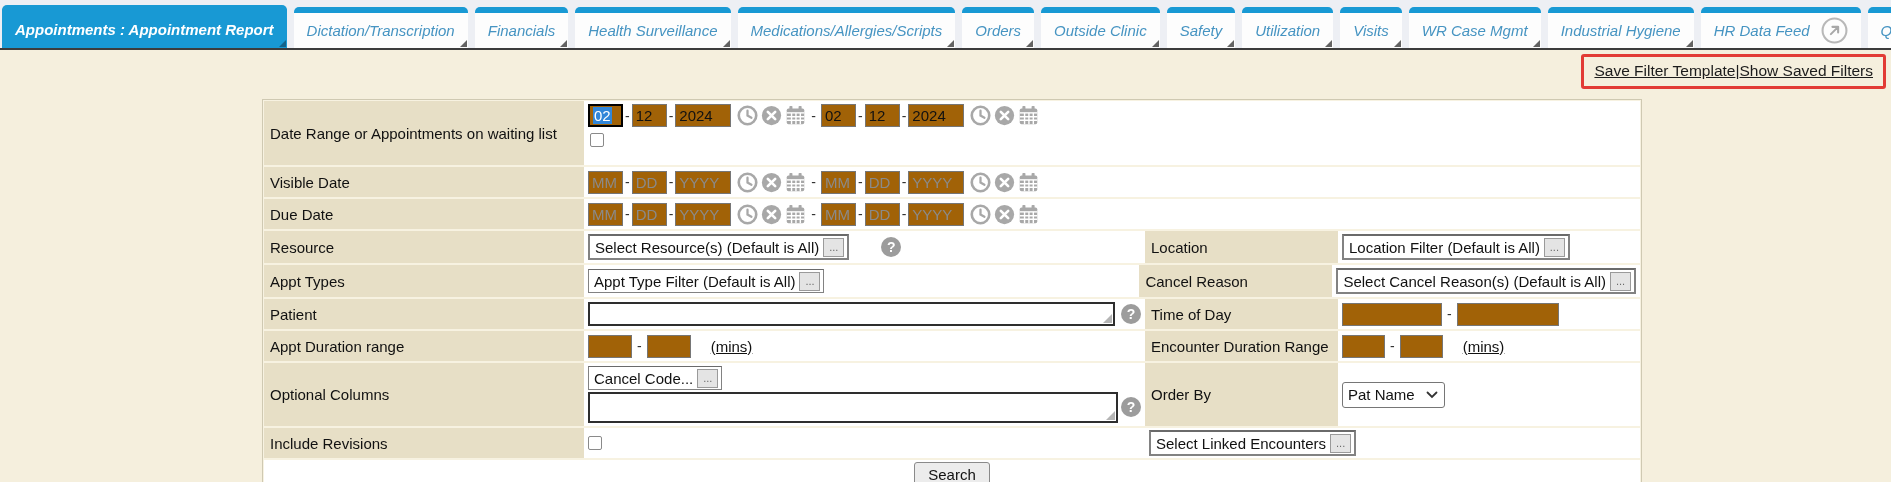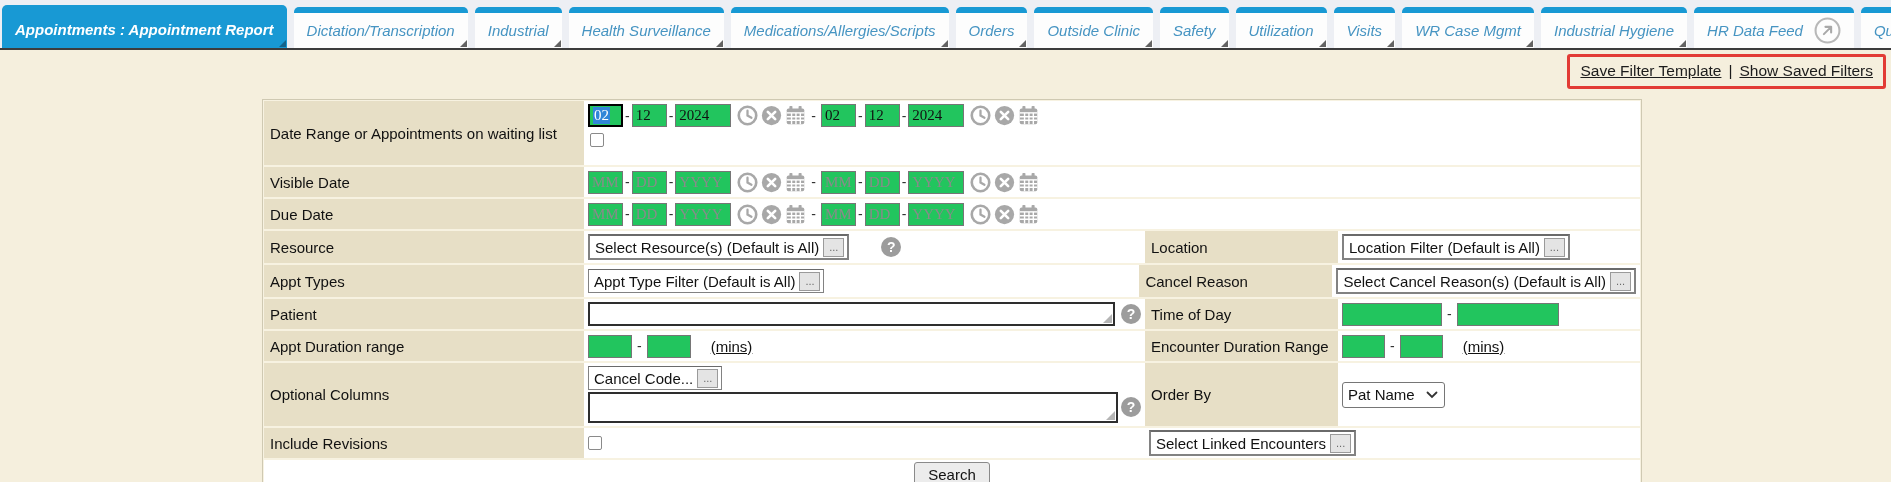--- a/index.html
+++ b/index.html
@@ -53,21 +53,21 @@
   .ext-icon { display:inline-flex; align-items:center; margin-left:2px; }
 
   
   .content { position:relative; width:1891px; height:430px; }
 
   .saved-box {
     position:absolute; top:4px; right:5px;
     border:3px solid #e23b35;
     border-radius:3px;
     padding:5px 10px 6px 10px;
-    display:flex; align-items:center; gap:7px;
+    display:flex; align-items:center; 
     font-size:15.5px;
   }
   .saved-box a { color:#1c1c1c; text-decoration:underline; cursor:pointer; }
   .saved-box .pipe { color:#1c1c1c; text-decoration:none; }
 
   
   .filter-form {
     position:absolute; left:262px; top:49px;
     width:1380px;
     background:#f7f2e1;
@@ -94,24 +94,24 @@
   .r-std    { height:30px; }
   .r-mid    { height:32px; }
   .r-tall   { height:63px; }
   .r-search { height:28px; }
 
   .dates-col { flex-direction:column; align-items:flex-start; justify-content:flex-start; padding-top:3px; }
   .dateline { display:flex; align-items:center; }
 
   .tbx {
     border:1px solid #767676;
-    background:#22c55e;
+    background:#a16207;
     height:23px;
     font-size:15px;
-    font-family:Liberation Serif, serif;
+    font-family:Liberation Sans, sans-serif;
     padding:1px 3px;
     color:#111;
   }
   .tbx::placeholder { color:#8a8a8a; }
   .w-mm { width:35px; }
   .w-yy { width:56px; }
   .tbx-div { display:flex; align-items:center; }
   .focused { border:2px solid #000; }
   .selhl { background:#3186d8; color:#fff; padding:0 1px; }
 
@@ -201,21 +201,21 @@
 <div class="tabbar">
   <div class="tab active">
       <span>Appointments : Appointment Report</span>
       <span class="fold"></span>
     </div>
   <div class="tab">
       <span>Dictation/Transcription</span>
       <span class="fold"></span>
     </div>
   <div class="tab">
-      <span>Industrial</span>
+      <span>Financials</span>
       <span class="fold"></span>
     </div>
   <div class="tab">
       <span>Health Surveillance</span>
       <span class="fold"></span>
     </div>
   <div class="tab">
       <span>Medications/Allergies/Scripts</span>
       <span class="fold"></span>
     </div>

